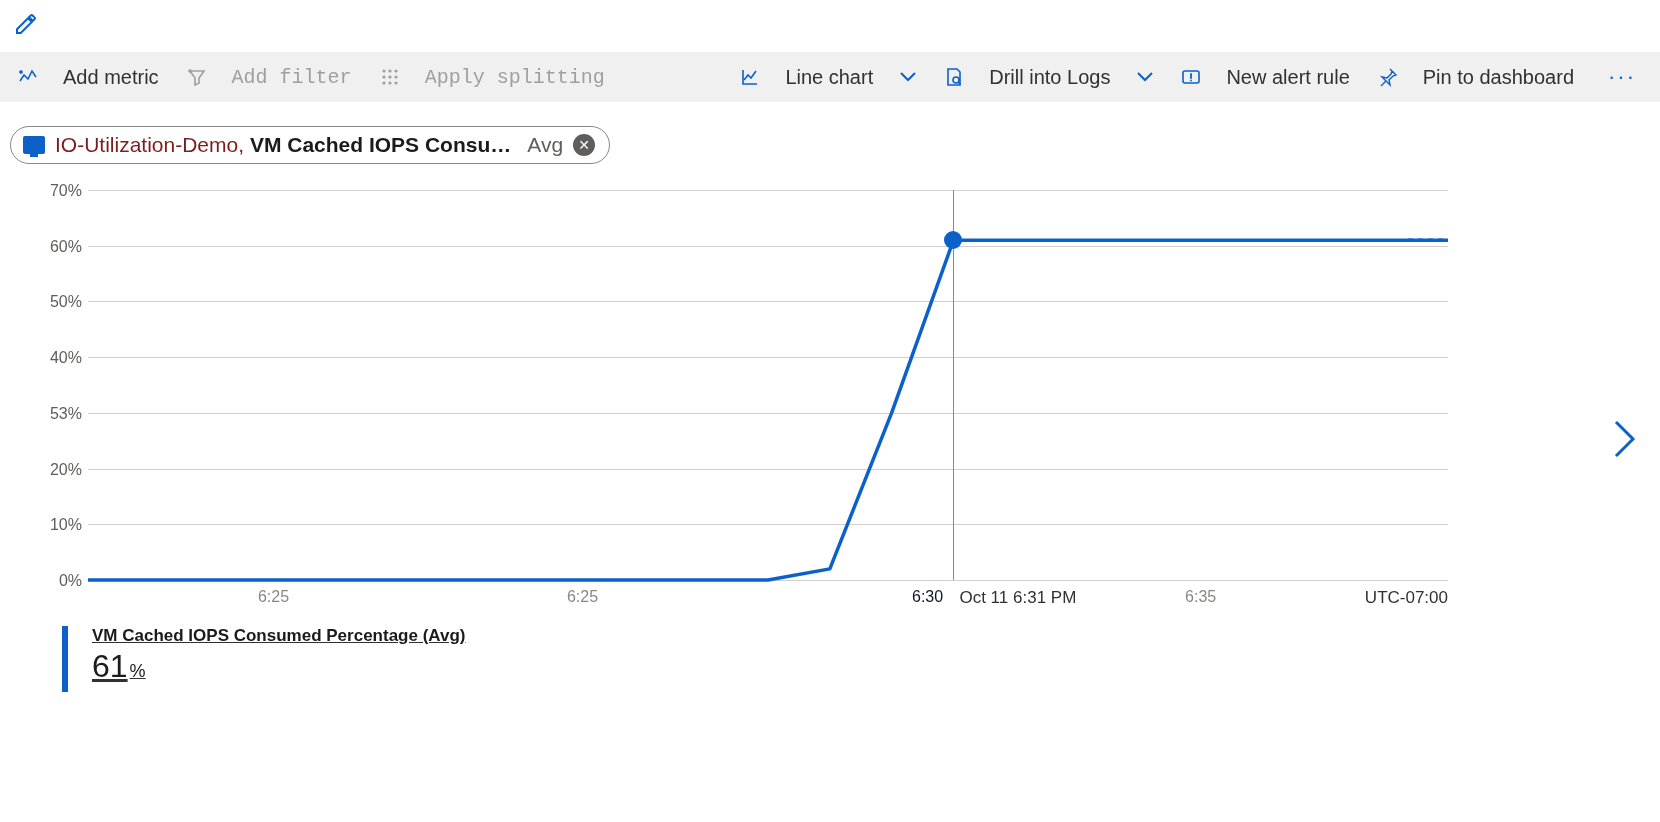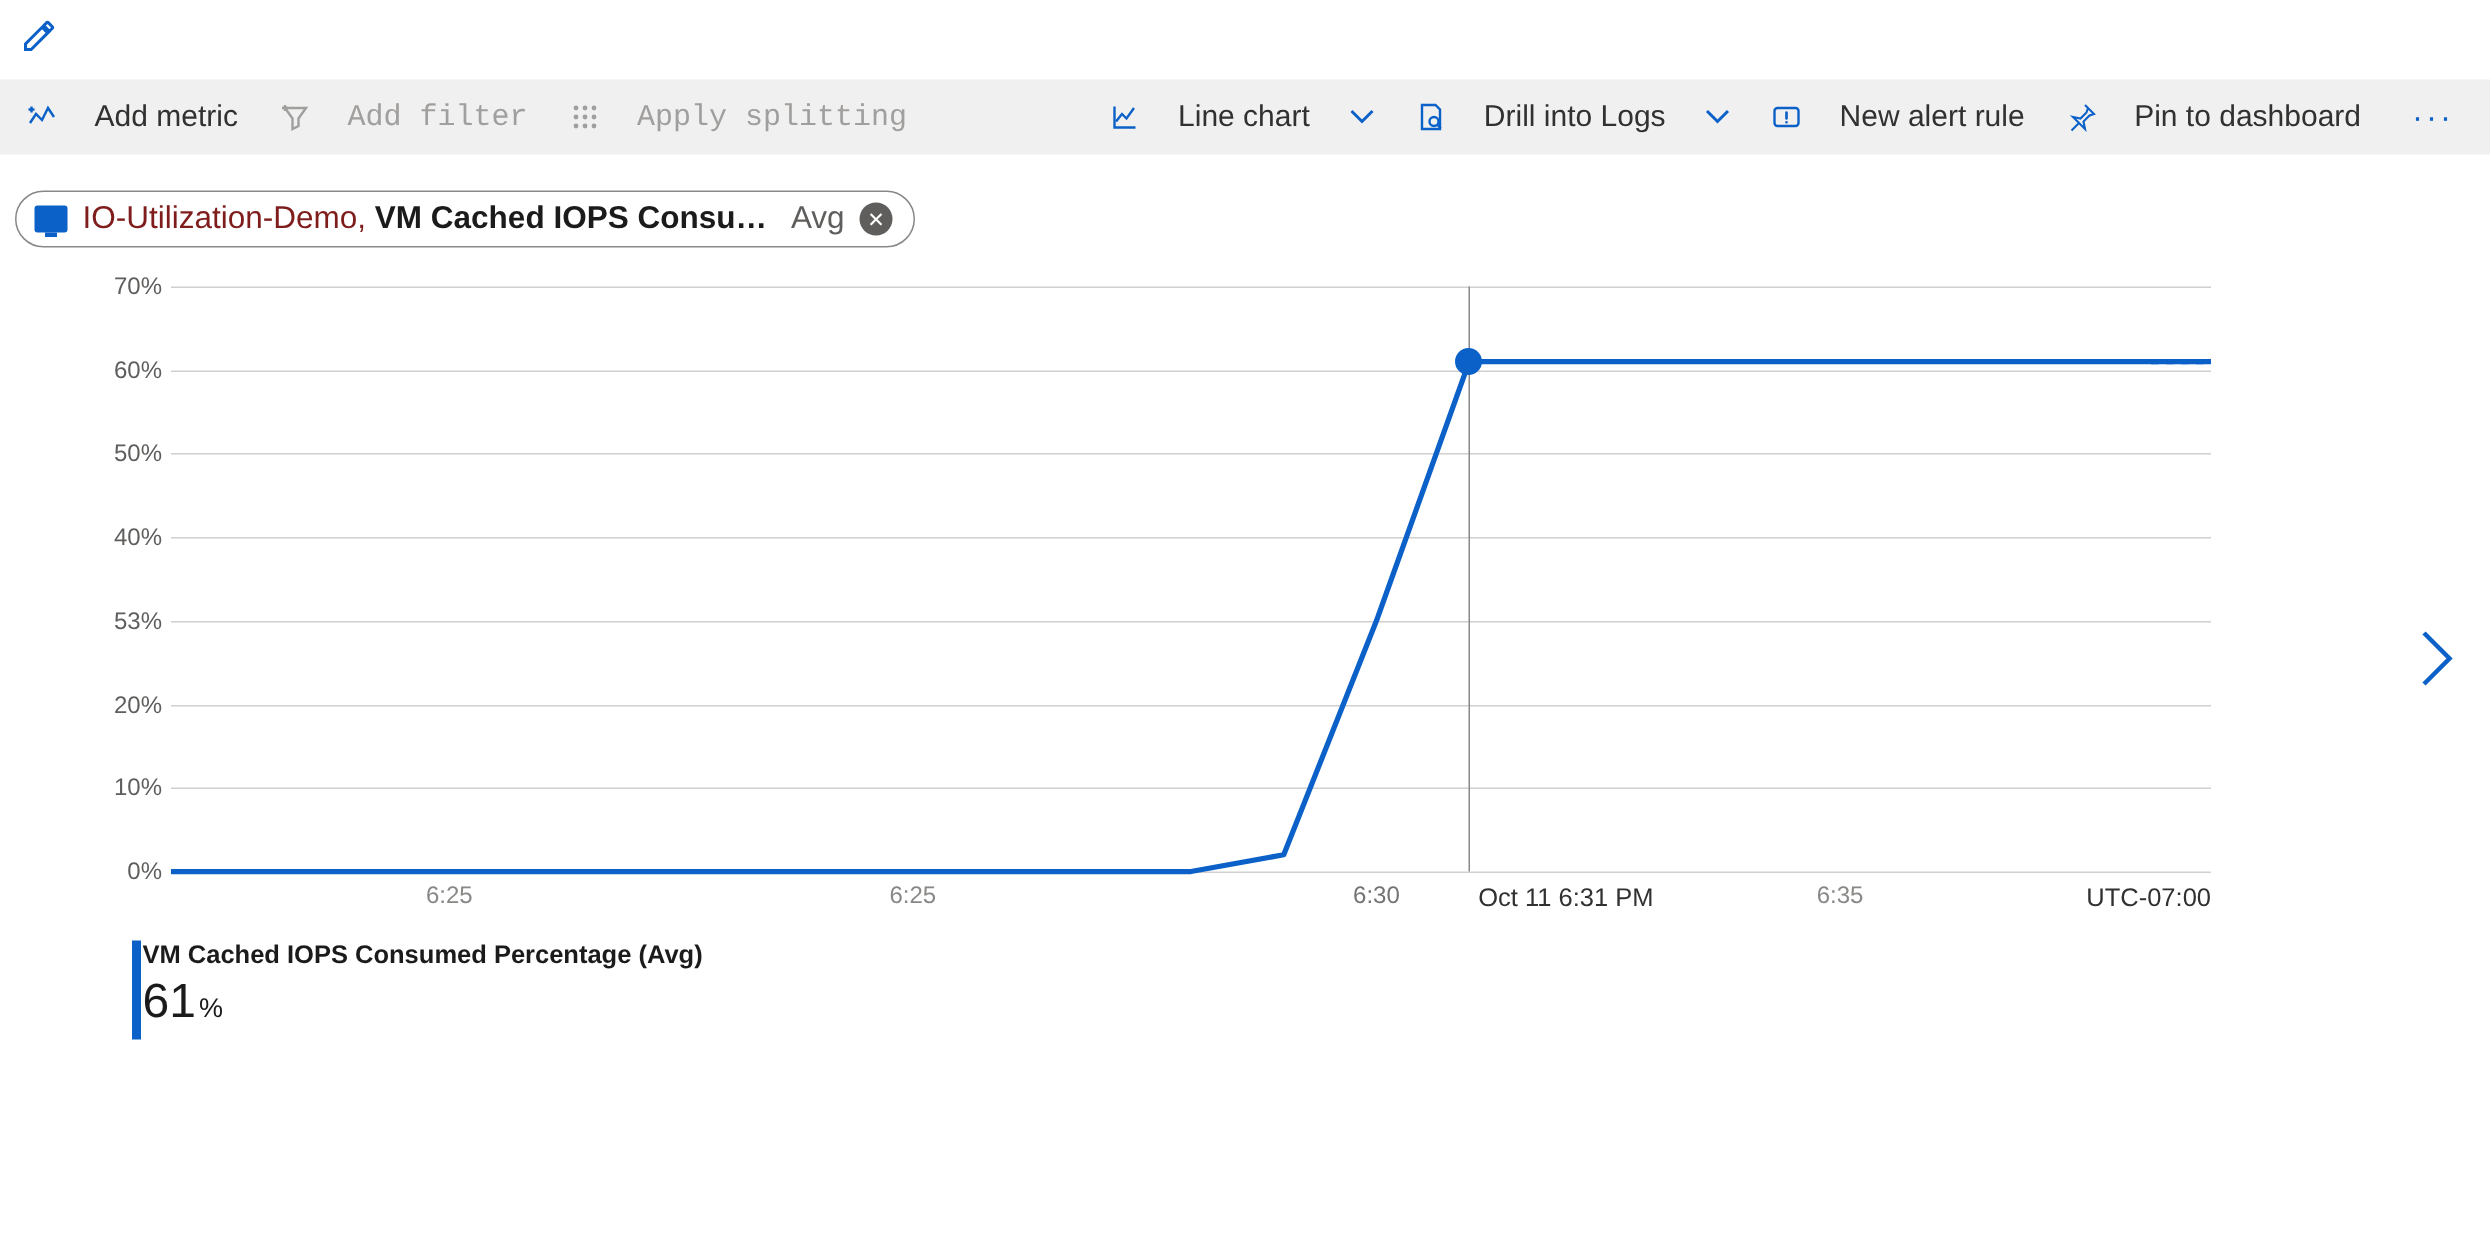--- a/index.html
+++ b/index.html
@@ -15,35 +15,35 @@
     .chevron { color: #0b61c8; font-size: 14px; margin-left: 2px; }
     .ellipsis { color: #0b61c8; font-size: 22px; letter-spacing: 2px; padding: 0 6px; }
     .chip-row { padding: 24px 10px 8px; }
     .chip { display: inline-flex; align-items: center; gap: 10px; border: 1px solid #8a8886; border-radius: 22px; padding: 6px 14px 6px 12px; font-size: 21px; }
     .chip .vm-icon { width: 22px; height: 18px; background: #0b61c8; border-radius: 2px; position: relative; display: inline-block; }
     .chip .vm-icon::after { content: ""; position: absolute; left: 7px; top: 18px; width: 8px; height: 3px; background: #0b61c8; }
     .chip .resource { color: #7f1d1d; }
     .chip .metric { font-weight: 700; color: #1b1b1b; }
     .chip .agg { color: #605e5c; margin-left: 6px; }
     .chip .close { width: 22px; height: 22px; border-radius: 50%; background: #605e5c; color: #fff; display: inline-flex; align-items: center; justify-content: center; font-size: 14px; cursor: pointer; }
-    .chart-wrap { position: relative; padding: 18px 90px 10px 42px; }
+    .chart-wrap { position: relative; padding: 18px 90px 10px 16px; text-decoration: underline; }
     .chart { position: relative; width: 1490px; height: 430px; }
     .plot { position: absolute; left: 72px; top: 0; width: 1360px; height: 390px; }
     .gridline { position: absolute; left: 0; width: 100%; border-top: 1px solid #d2d0ce; }
     .ylabel { position: absolute; left: -50px; transform: translateY(-50%); font-size: 16px; color: #605e5c; text-align: right; width: 44px; }
     .xlabel { position: absolute; top: 398px; transform: translateX(-50%); font-size: 16px; color: #8a8886; }
-    .xlabel.faint { color: #737373; }
+    .xlabel.faint { color: #0f172a; margin-left: 36px; }
     .tz { position: absolute; right: 0; top: 398px; font-size: 17px; color: #323130; }
     .tooltip-label { position: absolute; top: 398px; font-size: 17px; color: #323130; white-space: nowrap; }
     .cursor-line { position: absolute; top: 0; height: 390px; width: 1px; background: #8a8886; }
     .marker { position: absolute; width: 18px; height: 18px; border-radius: 50%; background: #0b61c8; transform: translate(-50%,-50%); }
     svg.series { position: absolute; left: 0; top: 0; width: 100%; height: 100%; overflow: visible; }
     .dotted-ext { stroke: #0b61c8; stroke-width: 3.5; stroke-dasharray: 5 5; fill: none; }
     .solid-line { stroke: #0b61c8; stroke-width: 3.5; fill: none; stroke-linejoin: round; }
-    .legend { display: flex; align-items: flex-start; gap: 1px; padding: 6px 0 0 46px; }
+    .legend { display: flex; align-items: flex-start; gap: 24px; padding: 6px 0 0 46px; }
     .legend-bar { width: 6px; height: 66px; background: #0b61c8; }
     .legend-text { display: flex; flex-direction: column; gap: 2px; }
     .legend-title { font-size: 17px; font-weight: 600; color: #1b1b1b; }
     .legend-sub { font-size: 17px; color: #1b1b1b; font-weight: 400; }
     .legend-val { font-size: 32px; font-weight: 400; color: #1b1b1b; display: flex; align-items: baseline; gap: 2px; }
     .legend-val .unit { font-size: 18px; }
     .side-nav { position: absolute; right: 24px; top: 420px; color: #0b61c8; cursor: pointer; }
   </style>
 </head>
 <body>

